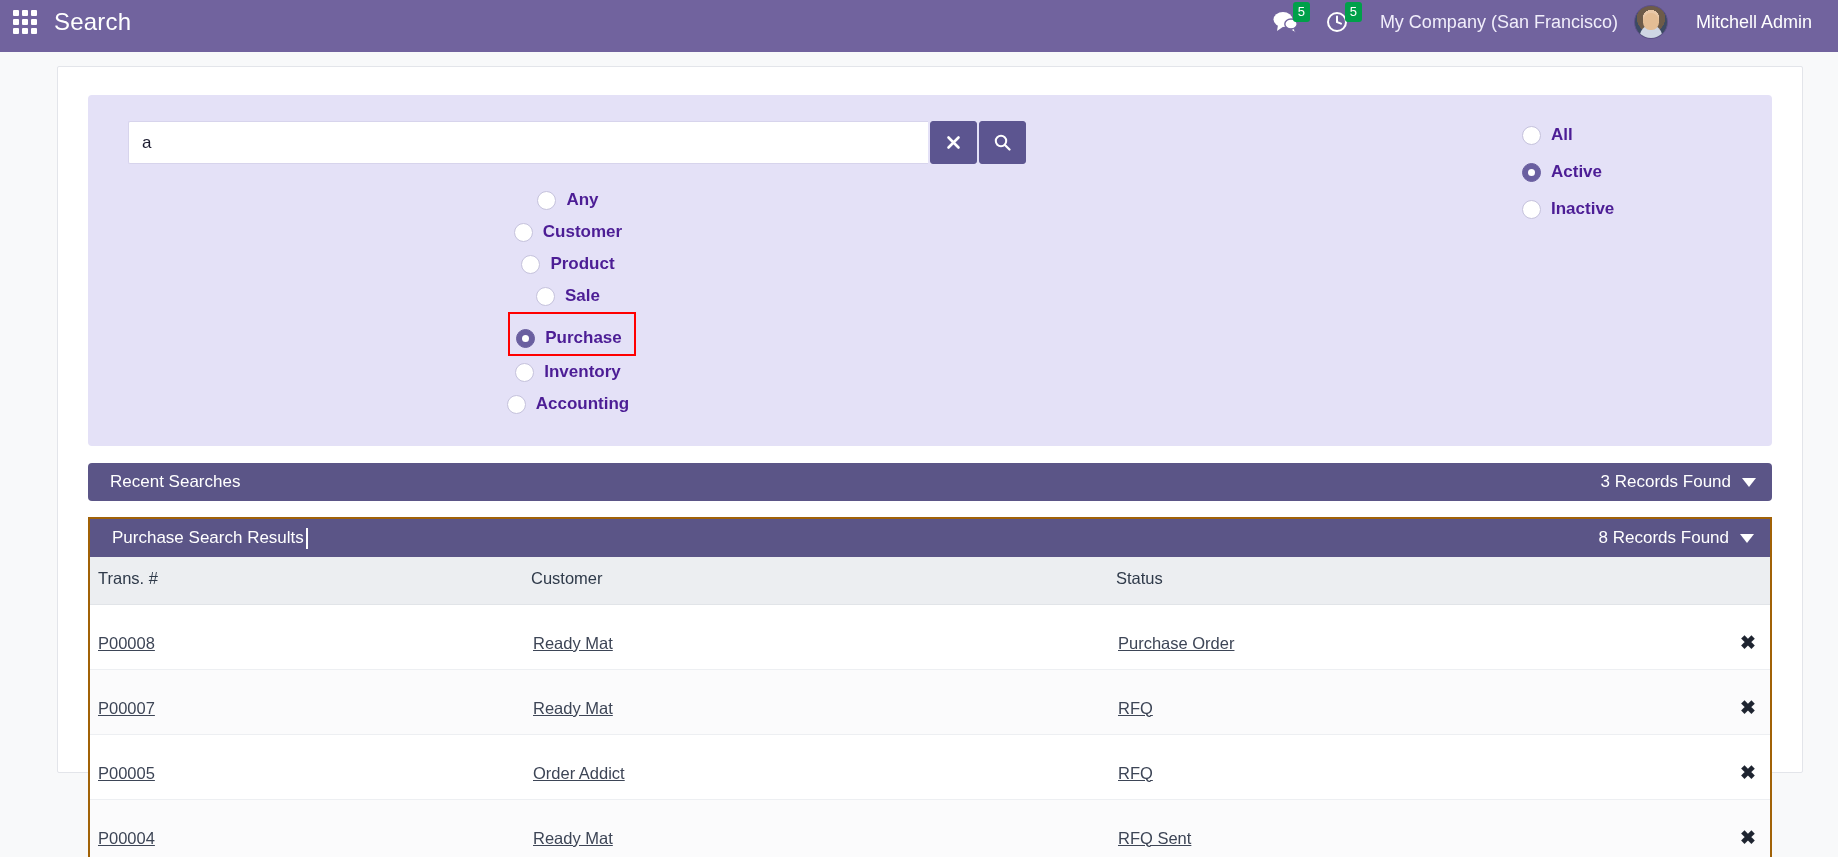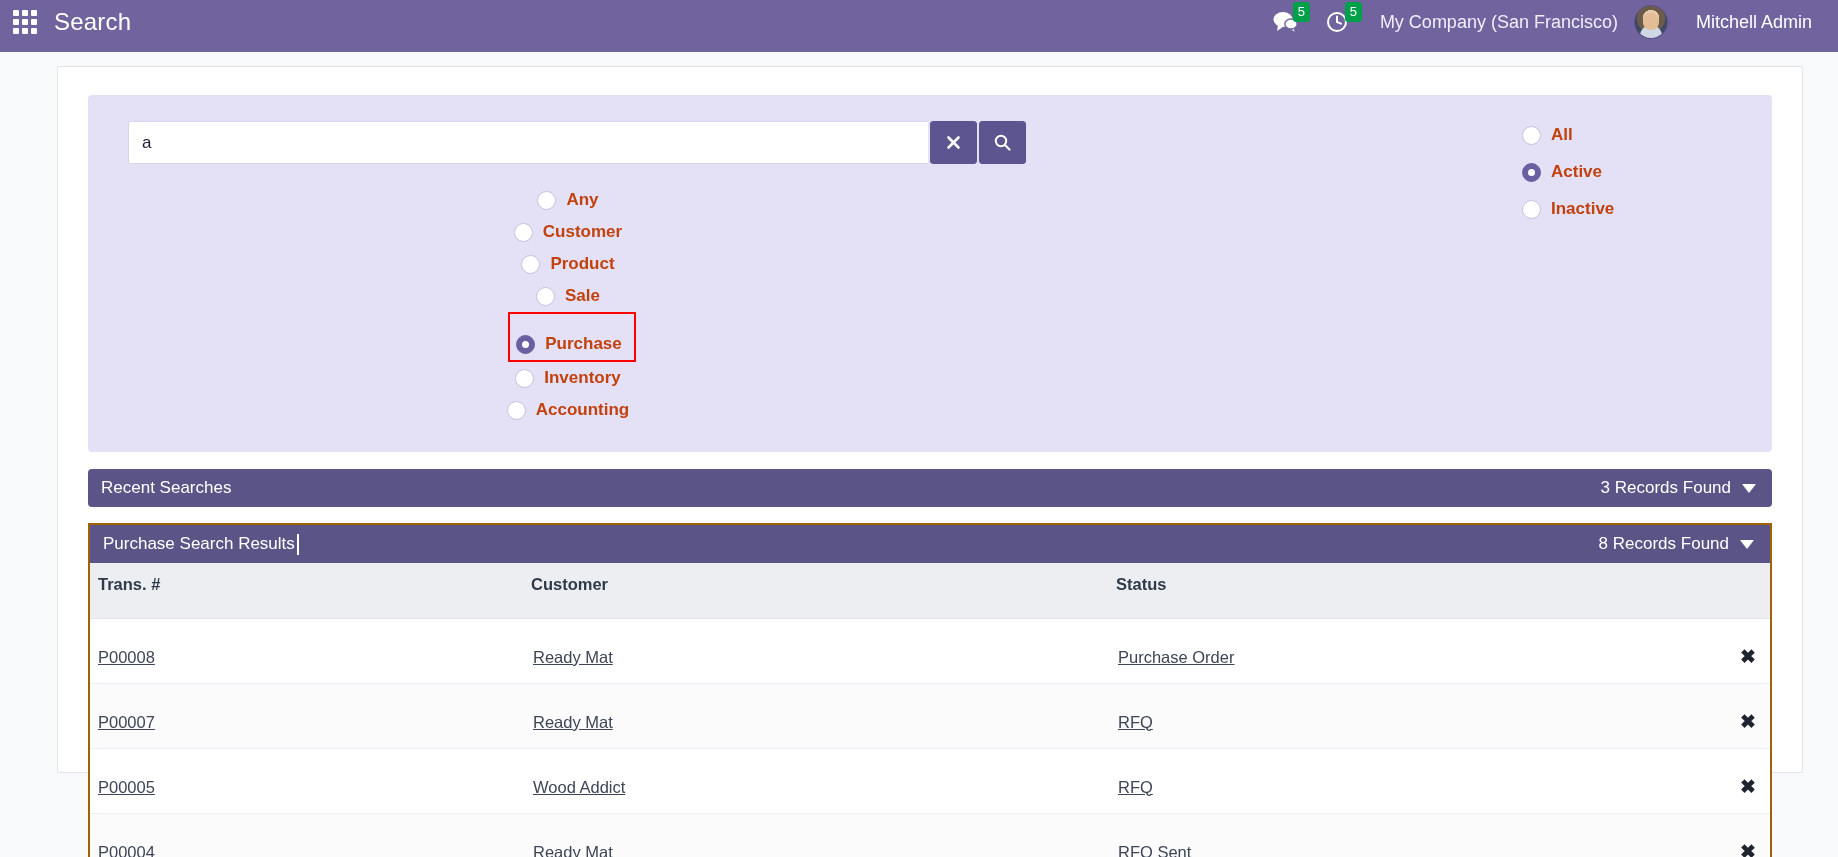--- a/index.html
+++ b/index.html
@@ -176,27 +176,27 @@
     gap: 0px;
     flex-wrap: nowrap;
     flex-direction: column;
   }
   .radio-opt {
     display: flex; align-items: center;
     cursor: pointer;
     padding: 6px 10px 6px 4px;
     margin-right: 14px;
     font-size: 17px;
-    color: #c2410c;
+    color: #4c1d95;
     font-weight: 700;
     white-space: nowrap;
   }
   .radio-opt.highlight {
     border: 2px solid #ff0000;
-    padding: 20px 12px 6px 6px;
+    padding: 14px 12px 6px 6px;
     margin-right: 12px;
   }
   .rdo {
     width: 19px; height: 19px;
     border-radius: 50%;
     border: 1px solid #c5c2dc;
     background: #ffffff;
     margin-right: 10px;
     flex: 0 0 auto;
     display:inline-block;
@@ -226,21 +226,21 @@
   .radio-col .radio-opt { margin-right: 0; padding: 0; }
 
   
   .sec-wrap { margin-top: 17px; }
   .sec-header {
     background: #5b5587;
     color: #ffffff;
     height: 38px;
     border-radius: 4px 4px 0 0;
     display: flex; align-items: center;
-    padding: 0 16px 0 13px;
+    padding: 0 16px 0 22px;
     font-size: 17px;
     cursor: pointer;
   }
   .sec-header.rounded { border-radius: 4px; }
   .sec-title { display: flex; align-items: center; }
   .caret-text {
     margin-left: auto;
     display: flex; align-items: center;
     font-size: 17px;
   }
@@ -270,23 +270,23 @@
   
   table.results {
     width: 100%;
     border-collapse: collapse;
     font-size: 16.5px;
     color: #3a4253;
   }
   table.results thead th {
     background: #eceef1;
     text-align: left;
-    font-weight: 700;
+    font-weight: 400;
     color: #2f3a4a;
-    padding: 12px 0 24px 6px;
+    padding: 12px 0 16px 6px;
     border-bottom: 1px solid #e1e4e8;
     font-size: 16.5px;
   }
   table.results th.c1 { width: 435px; padding-left: 8px; }
   table.results th.c2 { width: 585px; }
   table.results th.c3 { width: auto; }
   table.results th.c4 { width: 52px; }
   table.results tbody td {
     padding: 28px 0 16px 8px;
     border-bottom: 1px solid #edeff2;
@@ -475,21 +475,21 @@
             <tr>
               <td>P00007</td>
               <td>Ready Mat</td>
               <td>RFQ</td>
               <td class="del">
                 <span class="xbtn">✖</span>
               </td>
             </tr>
             <tr>
               <td>P00005</td>
-              <td>Wood Addict</td>
+              <td>Order Addict</td>
               <td>RFQ</td>
               <td class="del">
                 <span class="xbtn">✖</span>
               </td>
             </tr>
             <tr>
               <td>P00004</td>
               <td>Ready Mat</td>
               <td>RFQ Sent</td>
               <td class="del">

